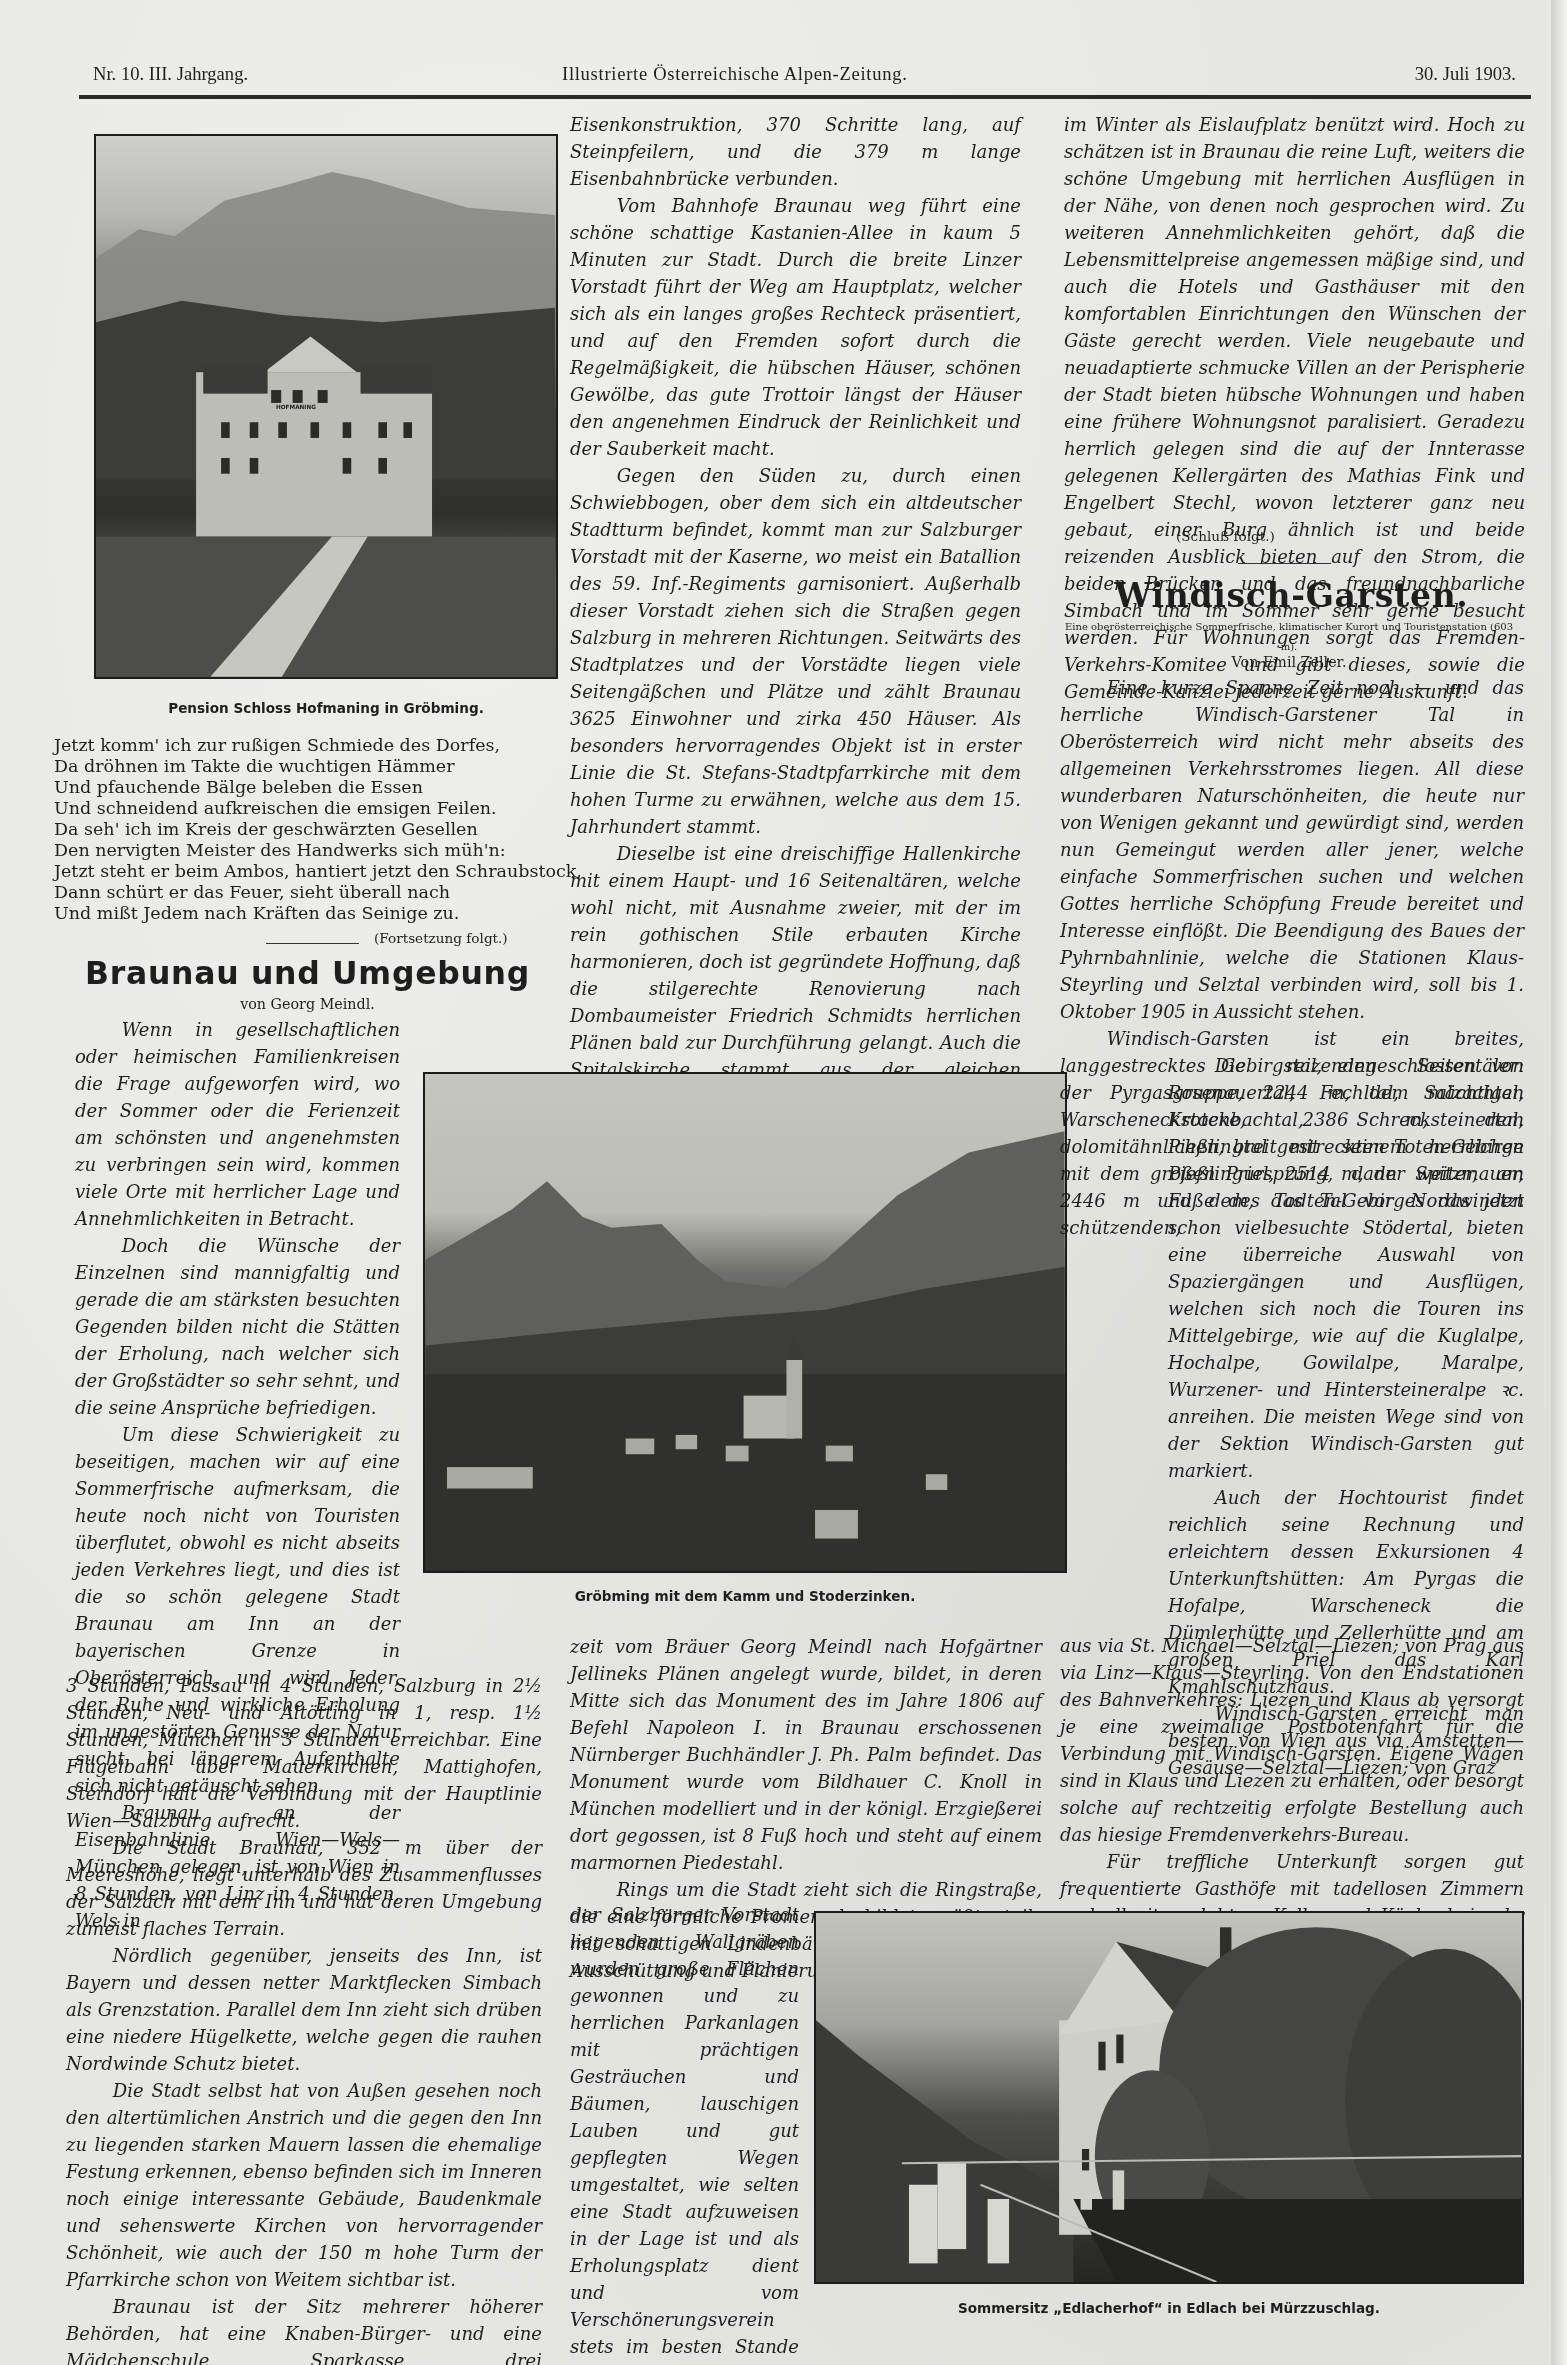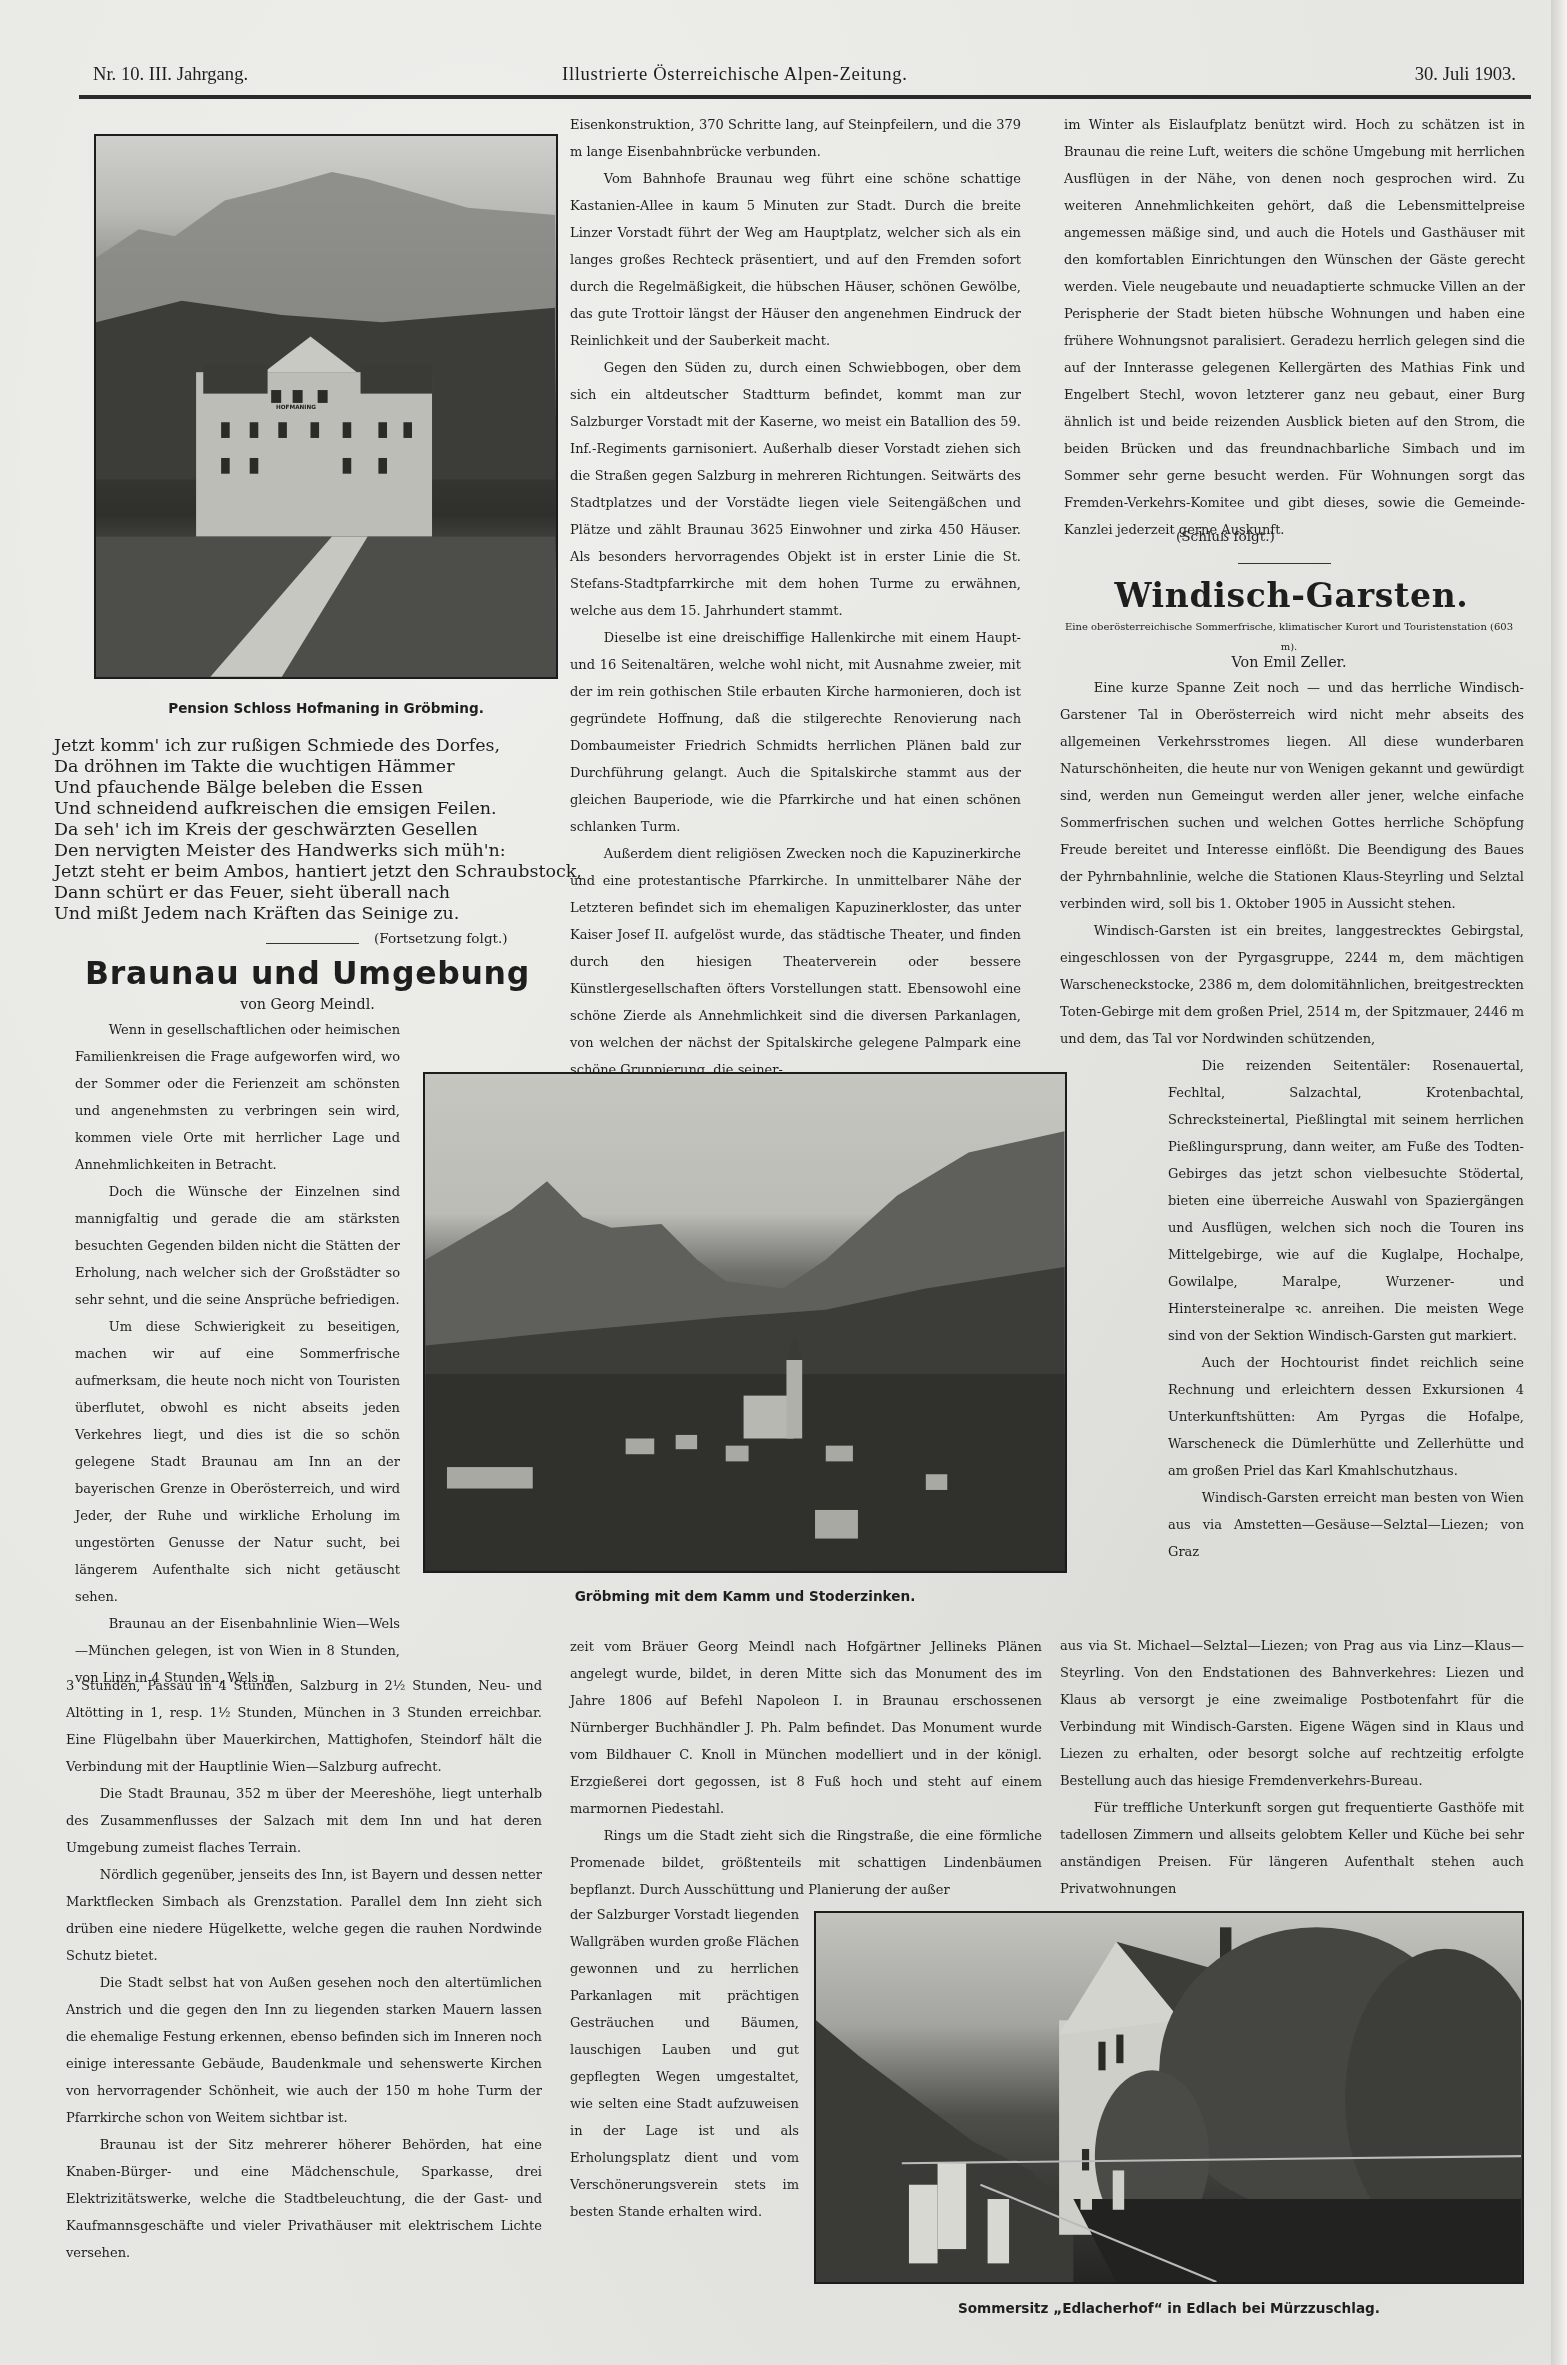--- a/index.html
+++ b/index.html
@@ -26,22 +26,22 @@
   }
   .header .left { position: absolute; left: 0; top: 0; }
   .header .center { position: absolute; left: 469px; top: 0; letter-spacing: 0.7px; }
   .header .right { position: absolute; right: 0; top: 0; text-align: center; }
   .header-rule {
     position: absolute; left: 79px; top: 95px; width: 1452px; height: 3.6px;
     background: #2a2a2a;
   }
 
   .col {
-    position: absolute; font-size: 13px; line-height: 27px;
-    text-align: justify; hyphens: manual;
+    position: absolute; font-size: 18px; line-height: 27px;
+    text-align: justify; hyphens: manual; font-style: italic;
   }
   .col p { margin: 0; text-indent: 2.6em; }
   .col p.noindent { text-indent: 0; }
 
   .photo {
     position: absolute; border: 2.1px solid #1c1c1c; box-sizing: border-box;
     overflow: hidden;
   }
   .caption {
     position: absolute; text-align: center;

